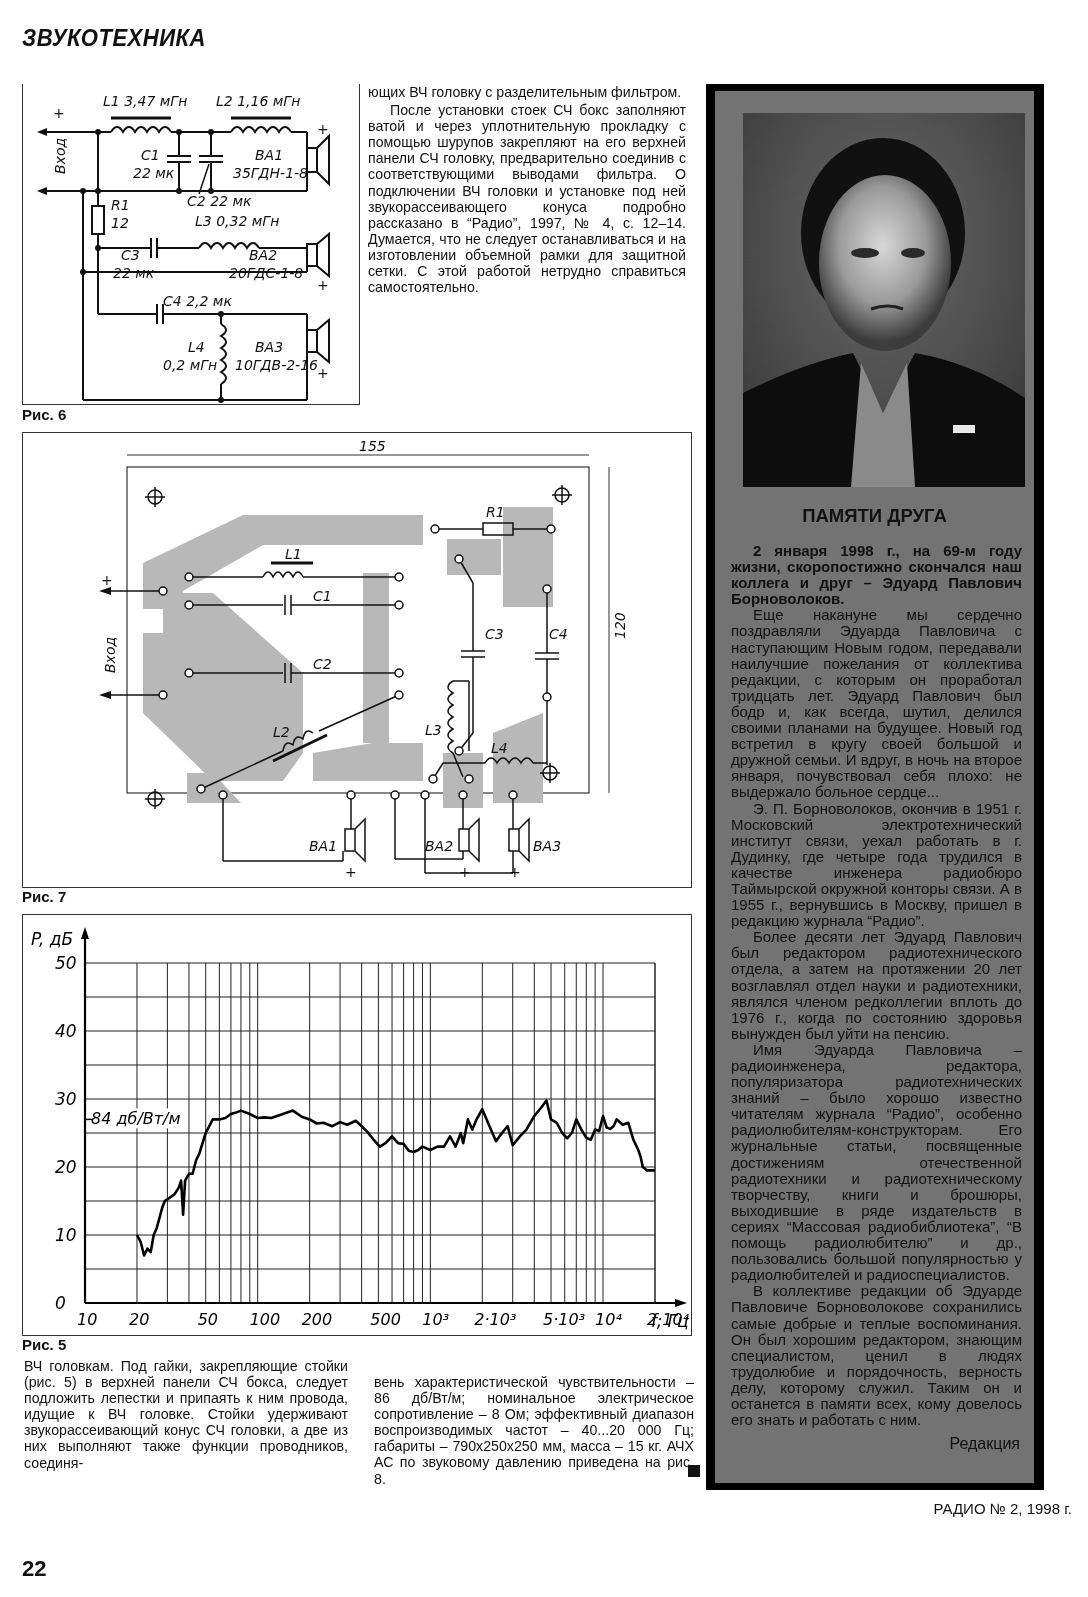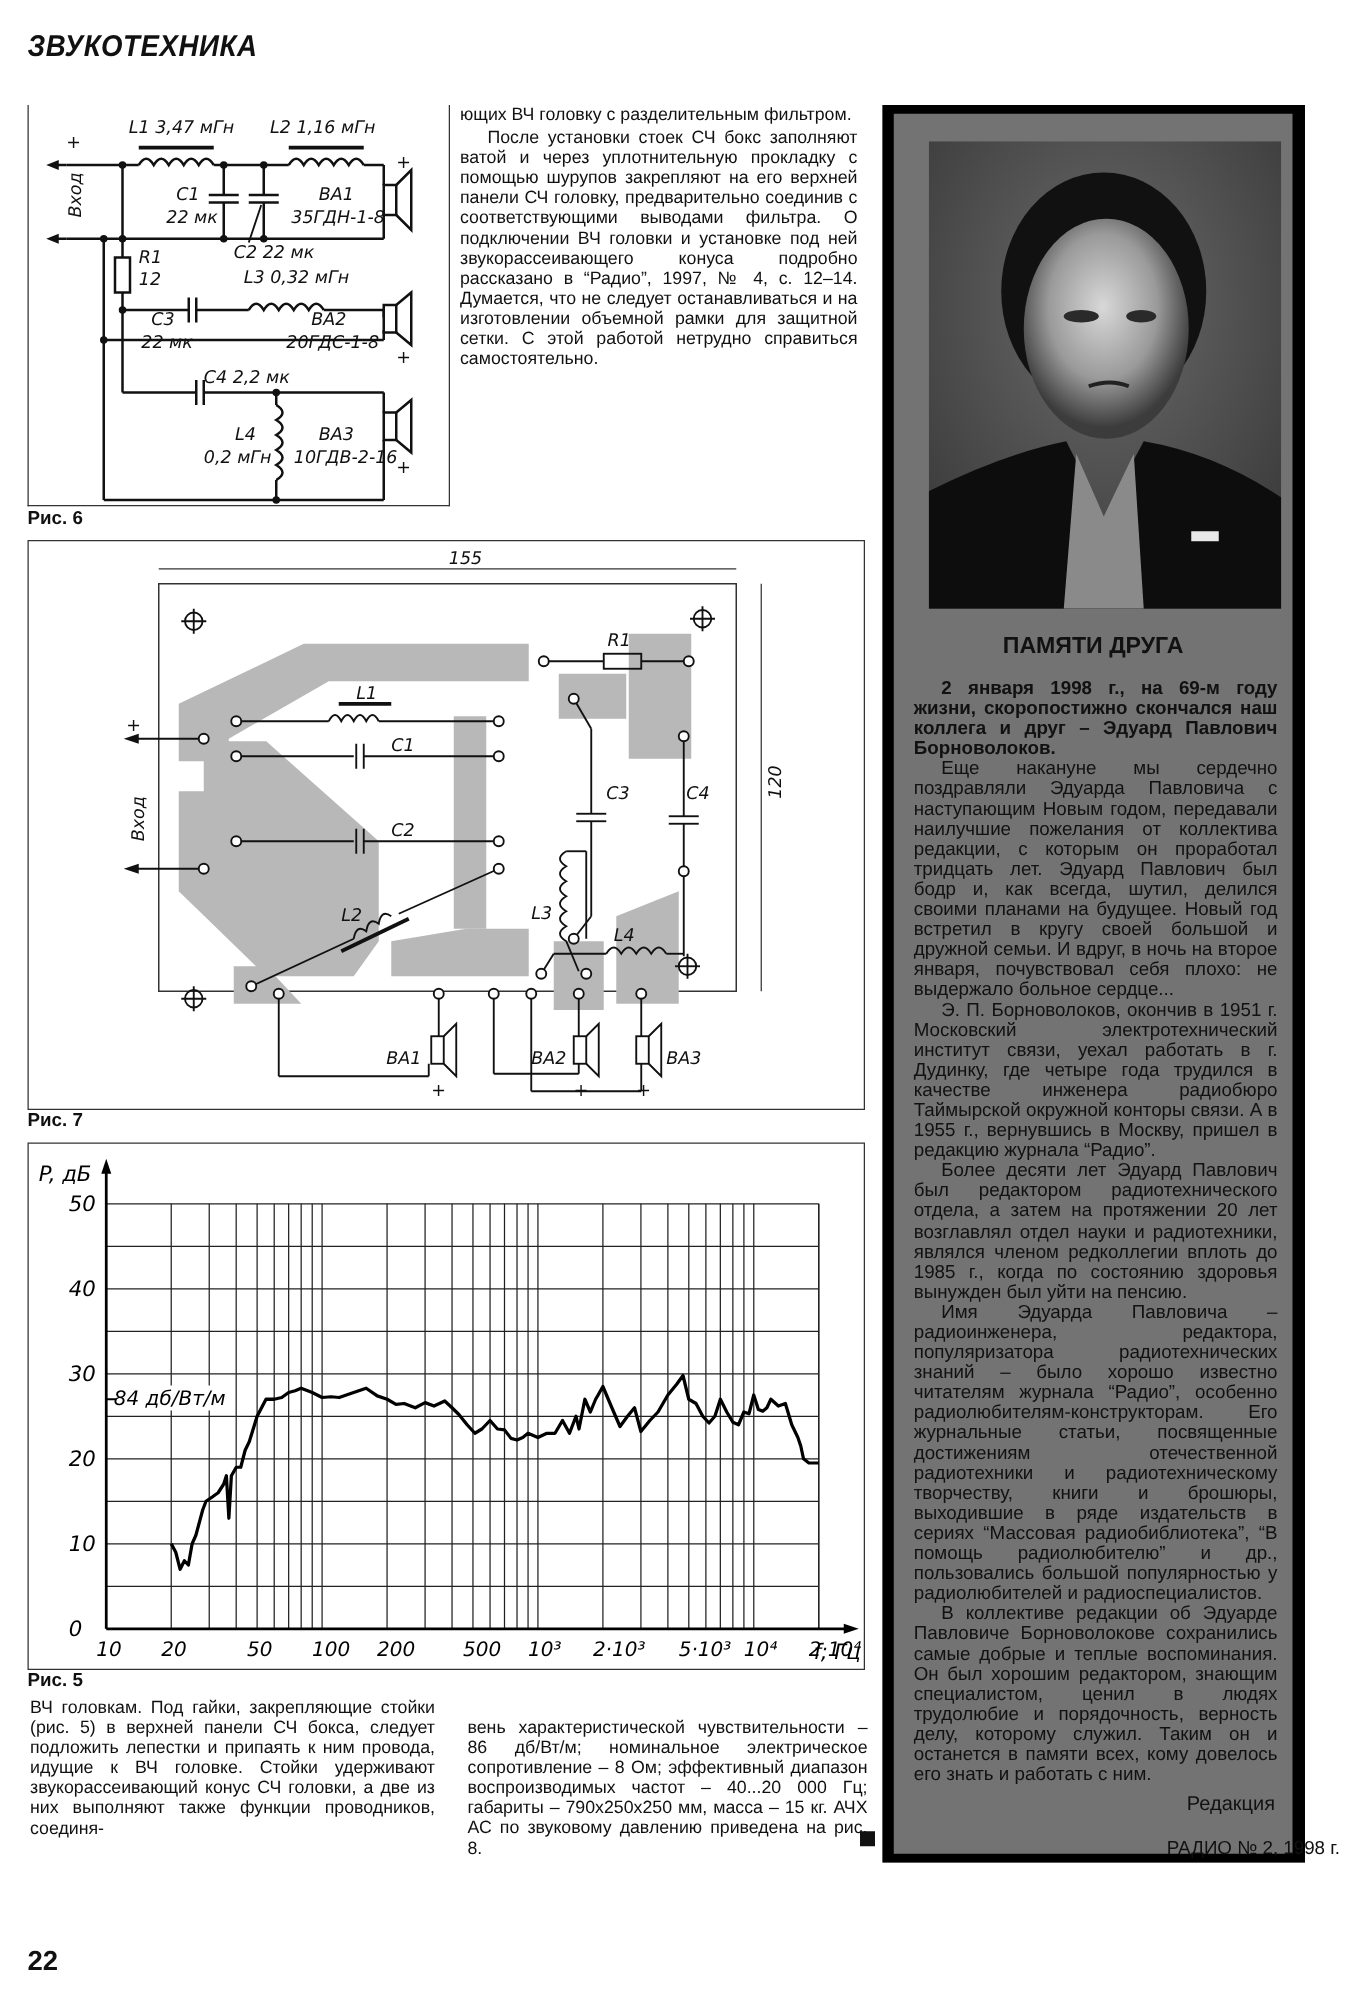--- a/index.html
+++ b/index.html
@@ -15,21 +15,21 @@
   .fig-frame{border:1.5px solid #333;background:#fff;}
   .memorial{left:706px;top:84px;width:338px;height:1406px;border:7px solid #000;
       border-left-width:9px;border-right-width:10px;box-sizing:border-box;background:#737373;}
   .photo{position:absolute;left:28px;top:22px;width:282px;height:374px;}
   .mem-title{position:absolute;left:0;right:0;top:414px;text-align:center;font-weight:bold;font-size:18.5px;}
   .mem-body{position:absolute;left:16px;right:12px;top:452px;font-size:15px;line-height:16.1px;text-align:justify;}
   .mem-body p{margin:0;text-indent:22px;}
   .mem-body p.lead{font-weight:bold;}
   .mem-sign{position:absolute;right:14px;top:1344px;font-size:16px;}
   .footer-page{left:22px;top:1556px;font-size:22px;font-weight:bold;}
-  .footer-issue{right:16px;top:1470px;font-size:15px;margin-left:40px;}
+  .footer-issue{right:16px;top:1500px;font-size:15px;margin-left:40px;}
   svg text{font-family:"DejaVu Sans", sans-serif;font-style:italic;}
   .end-mark{left:688px;top:1465px;width:12px;height:12px;background:#111;}
 </style>
 </head>
 <body>
 
 <div class="abs section-title">ЗВУКОТЕХНИКА</div>
 
 <div class="abs fig-frame" style="left:22px;top:84px;width:336px;height:320px;border-top:none;border-left:1.5px solid #333;">
   <svg width="336" height="320" viewBox="0 0 336 320">
@@ -402,21 +402,21 @@
     <rect x="210" y="312" width="22" height="8" fill="#e8e8e8"></rect>
     <ellipse cx="122" cy="140" rx="14" ry="5" fill="#2a2a2a"></ellipse>
     <ellipse cx="170" cy="140" rx="12" ry="5" fill="#2a2a2a"></ellipse>
     <path d="M128 196 Q145 190 160 196" stroke="#222" stroke-width="3" fill="none"></path>
   </svg>
   <div class="mem-title">ПАМЯТИ ДРУГА</div>
   <div class="mem-body">
     <p class="lead">2 января 1998 г., на 69-м году жизни, скоропостижно скончался наш коллега и друг – Эдуард Павлович Борноволоков.</p>
     <p>Еще накануне мы сердечно поздравляли Эдуарда Павловича с наступающим Новым годом, передавали наилучшие пожелания от коллектива редакции, с которым он проработал тридцать лет. Эдуард Павлович был бодр и, как всегда, шутил, делился своими планами на будущее. Новый год встретил в кругу своей большой и дружной семьи. И вдруг, в ночь на второе января, почувствовал себя плохо: не выдержало больное сердце...</p>
     <p>Э. П. Борноволоков, окончив в 1951 г. Московский электротехнический институт связи, уехал работать в г. Дудинку, где четыре года трудился в качестве инженера радиобюро Таймырской окружной конторы связи. А в 1955 г., вернувшись в Москву, пришел в редакцию журнала “Радио”.</p>
-    <p>Более десяти лет Эдуард Павлович был редактором радиотехнического отдела, а затем на протяжении 20 лет возглавлял отдел науки и радиотехники, являлся членом редколлегии вплоть до 1985 г., когда по состоянию здоровья вынужден был уйти на пенсию.</p>
+    <p>Более десяти лет Эдуард Павлович был редактором радиотехнического отдела, а затем на протяжении 20 лет возглавлял отдел науки и радиотехники, являлся членом редколлегии вплоть до 1976 г., когда по состоянию здоровья вынужден был уйти на пенсию.</p>
     <p>Имя Эдуарда Павловича – радиоинженера, редактора, популяризатора радиотехнических знаний – было хорошо известно читателям журнала “Радио”, особенно радиолюбителям-конструкторам. Его журнальные статьи, посвященные достижениям отечественной радиотехники и радиотехническому творчеству, книги и брошюры, выходившие в ряде издательств в сериях “Массовая радиобиблиотека”, “В помощь радиолюбителю” и др., пользовались большой популярностью у радиолюбителей и радиоспециалистов.</p>
     <p>В коллективе редакции об Эдуарде Павловиче Борноволокове сохранились самые добрые и теплые воспоминания. Он был хорошим редактором, знающим специалистом, ценил в людях трудолюбие и порядочность, верность делу, которому служил. Таким он и останется в памяти всех, кому довелось его знать и работать с ним.</p>
   </div>
   <div class="mem-sign">Редакция</div>
 </div>
 
 <div class="abs footer-page">22</div>
 <div class="abs footer-issue">РАДИО № 2, 1998 г.</div>
 
 </body></html>

